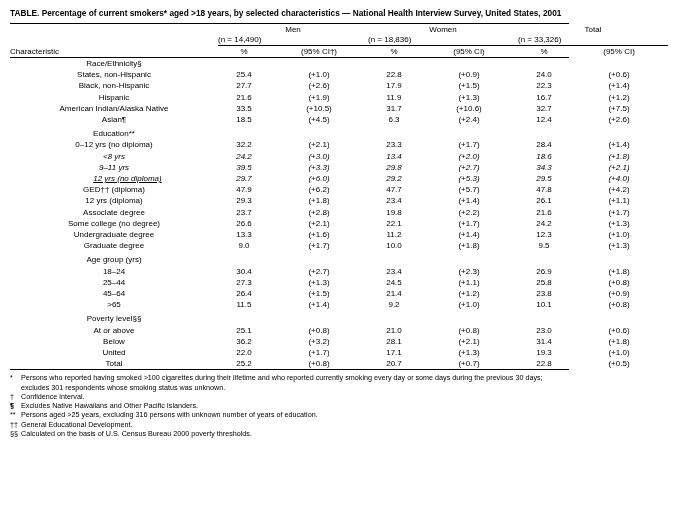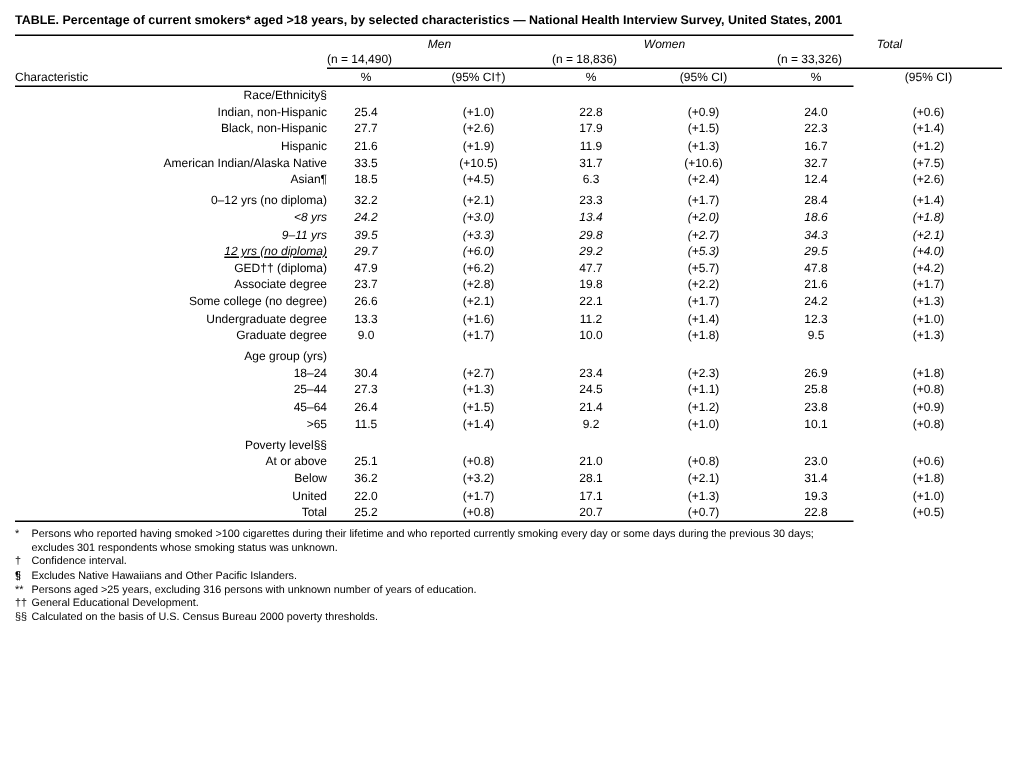--- a/index.html
+++ b/index.html
@@ -46,40 +46,39 @@
     padding: 0;
     vertical-align: bottom;
     font-weight: normal;
     white-space: nowrap;
   }
   .grp-head {
     text-align: center;
     font-weight: bold;
     font-size: 8px;
     line-height: 11px;
-    font-style: italic;
   }
   .grp-sub {
     font-size: 8px;
     line-height: 10px;
   }
   .colhead {
     font-size: 8px;
     line-height: 11px;
     padding-bottom: 1px;
     margin-left: 40px;
   }
   .ch-char { text-align: left; }
   .ch-pct { text-align: center; }
   .ch-ci { text-align: center; }
   .row td {
     line-height: 11.2px;
     height: 11.2px;
   }
-  .c-char { text-align: right; padding-left: 0; }
+  .c-char { text-align: center; padding-left: 0; }
   .c-pct  { text-align: center; }
   .c-ci   { text-align: center; }
   .ind1 { padding-left: 9px; }
   .ind2 { padding-left: 18px; }
   .ital { font-style: italic; }
   .spacer td { height: 3px; line-height: 3px; }
   .footnotes {
     font-size: 7.2px;
     line-height: 9.2px;
     margin-top: 3px;
@@ -176,21 +175,21 @@
         <tr class="row">
           <td class="c-char">Race/Ethnicity§</td>
           <td class="c-pct"></td>
           <td class="c-ci"></td>
           <td class="c-pct"></td>
           <td class="c-ci"></td>
           <td class="c-pct"></td>
           <td class="c-ci"></td>
         </tr>
         <tr class="row">
-          <td class="c-char ind1">Indian, non-Hispanic</td>
+          <td class="c-char ind1">States, non-Hispanic</td>
           <td class="c-pct">25.4</td>
           <td class="c-ci">(+1.0)</td>
           <td class="c-pct">22.8</td>
           <td class="c-ci">(+0.9)</td>
           <td class="c-pct">24.0</td>
           <td class="c-ci">(+0.6)</td>
         </tr>
         <tr class="row">
           <td class="c-char ind1">Black, non-Hispanic</td>
           <td class="c-pct">27.7</td>
@@ -224,20 +223,29 @@
           <td class="c-ci">(+4.5)</td>
           <td class="c-pct">6.3</td>
           <td class="c-ci">(+2.4)</td>
           <td class="c-pct">12.4</td>
           <td class="c-ci">(+2.6)</td>
         </tr>
         <tr class="spacer">
           <td colspan="7"></td>
         </tr>
         <tr class="row">
+          <td class="c-char">Education**</td>
+          <td class="c-pct"></td>
+          <td class="c-ci"></td>
+          <td class="c-pct"></td>
+          <td class="c-ci"></td>
+          <td class="c-pct"></td>
+          <td class="c-ci"></td>
+        </tr>
+        <tr class="row">
           <td class="c-char ind1">0–12 yrs (no diploma)</td>
           <td class="c-pct">32.2</td>
           <td class="c-ci">(+2.1)</td>
           <td class="c-pct">23.3</td>
           <td class="c-ci">(+1.7)</td>
           <td class="c-pct">28.4</td>
           <td class="c-ci">(+1.4)</td>
         </tr>
         <tr class="row">
           <td class="c-char ind2 ital">&lt;8 yrs</td>
@@ -267,20 +275,29 @@
           <td class="c-ci ital">(+4.0)</td>
         </tr>
         <tr class="row">
           <td class="c-char ind1">GED†† (diploma)</td>
           <td class="c-pct">47.9</td>
           <td class="c-ci">(+6.2)</td>
           <td class="c-pct">47.7</td>
           <td class="c-ci">(+5.7)</td>
           <td class="c-pct">47.8</td>
           <td class="c-ci">(+4.2)</td>
+        </tr>
+        <tr class="row">
+          <td class="c-char ind1">12 yrs (diploma)</td>
+          <td class="c-pct">29.3</td>
+          <td class="c-ci">(+1.8)</td>
+          <td class="c-pct">23.4</td>
+          <td class="c-ci">(+1.4)</td>
+          <td class="c-pct">26.1</td>
+          <td class="c-ci">(+1.1)</td>
         </tr>
         <tr class="row">
           <td class="c-char ind1">Associate degree</td>
           <td class="c-pct">23.7</td>
           <td class="c-ci">(+2.8)</td>
           <td class="c-pct">19.8</td>
           <td class="c-ci">(+2.2)</td>
           <td class="c-pct">21.6</td>
           <td class="c-ci">(+1.7)</td>
         </tr>

